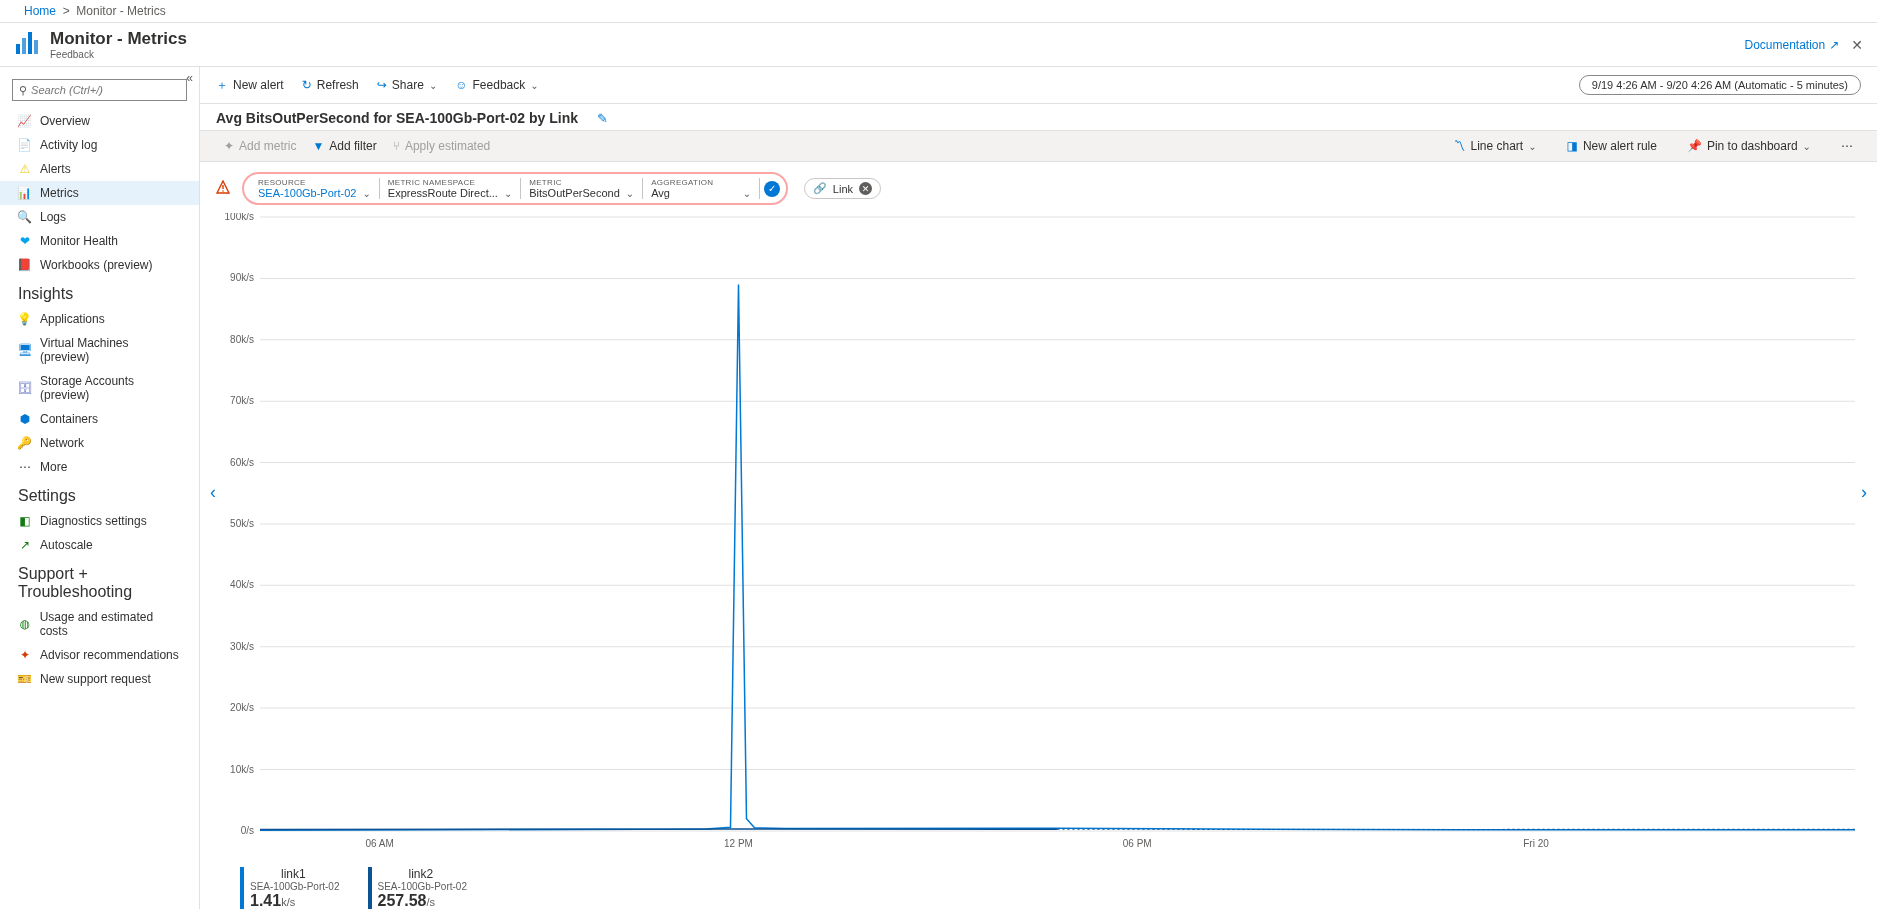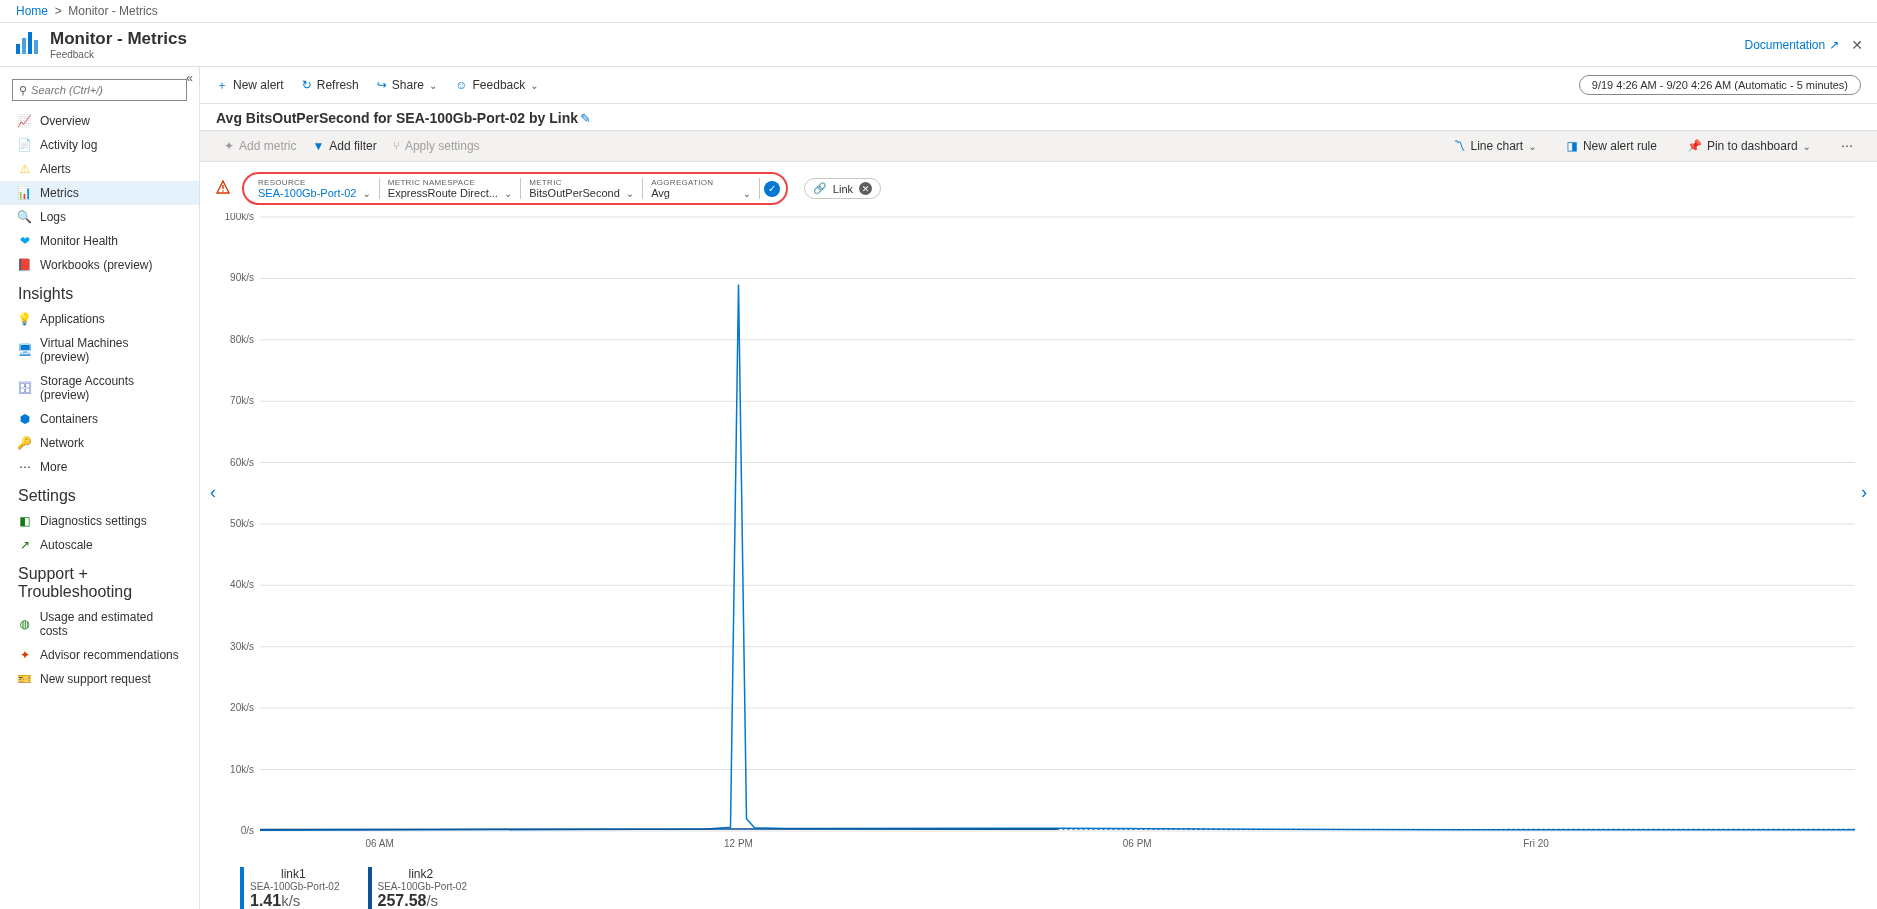--- a/index.html
+++ b/index.html
@@ -1,18 +1,18 @@
 <!DOCTYPE html>
 <html><head>
 <meta charset="utf-8">
 <style>
 * { box-sizing: border-box; margin: 0; padding: 0; font-family: "Segoe UI", Arial, sans-serif; }
 body { background: #fff; color: #323130; font-size: 13px; }
 
-.breadcrumb-bar { padding: 4px 16px; border-bottom: 1px solid #e1e1e1; font-size: 12px; color: #605e5c; }
+.breadcrumb-bar { padding: 4px 24px; border-bottom: 1px solid #e1e1e1; font-size: 12px; color: #605e5c; }
 .breadcrumb-bar a { color: #0078d4; text-decoration: none; }
 
 .title-bar { display: flex; align-items: center; padding: 6px 14px; border-bottom: 1px solid #e1e1e1; }
 .title-bar .t-icon { margin-right: 10px; }
 .title-bar .t-text .t-main { font-size: 17px; font-weight: 600; color: #323130; }
 .title-bar .t-text .t-sub  { font-size: 10px; color: #605e5c; }
 .title-bar .t-right { margin-left: auto; display: flex; align-items: center; gap: 12px; }
 .doc-link { color: #0078d4; font-size: 12px; display: flex; align-items: center; gap: 4px; }
 .close-x { color: #605e5c; font-size: 14px; cursor: pointer; }
 
@@ -26,30 +26,30 @@
 .nav-item.active { background: #e5f1fb; }
 .nav-group { padding: 8px 18px 4px 18px; font-size: 16px; color: #323130; }
 .nav-icon { width: 14px; height: 14px; display: inline-flex; align-items: center; justify-content: center; font-size: 12px; }
 
 .main { flex: 1; display: flex; flex-direction: column; overflow: hidden; position: relative; }
 
 .toolbar { display: flex; align-items: center; padding: 8px 16px; gap: 18px; border-bottom: 1px solid #e1e1e1; }
 .tool-btn { display: inline-flex; align-items: center; gap: 5px; font-size: 12px; cursor: pointer; color: #323130; }
 .time-pill { margin-left: auto; border: 1px solid #8a8886; border-radius: 12px; padding: 3px 12px; font-size: 11px; color: #323130; }
 
-.chart-title-row { padding: 6px 16px 4px 16px; display: flex; align-items: center; gap: 2px; }
+.chart-title-row { padding: 6px 16px 4px 16px; display: flex; align-items: center; gap: 19px; }
 .chart-title-row .ct { font-size: 14px; font-weight: 600; }
 
 .metric-toolbar { display: flex; align-items: center; padding: 4px 16px; background: #f3f2f1; border-top:1px solid #e1e1e1; border-bottom:1px solid #e1e1e1; }
 .mt-btn { display: inline-flex; align-items: center; gap: 5px; font-size: 12px; padding: 4px 8px; cursor: pointer; }
 .mt-btn.disabled { color: #a19f9d; }
 .mt-right { margin-left: auto; display: flex; align-items: center; gap: 14px; }
 
 .selectors { display: flex; align-items: center; padding: 10px 16px 4px 16px; gap: 8px; }
-.sel-group { display: flex; border: 2px solid #ef4444; border-radius: 18px; padding: 4px 6px; align-items: center; gap: 0; }
+.sel-group { display: flex; border: 2px solid #fca5a5; border-radius: 18px; padding: 4px 6px; align-items: center; gap: 0; }
 .sel { display: flex; flex-direction: column; padding: 0 8px; border-right: 1px solid #c8c6c4; }
 .sel:last-child { border-right: none; }
 .sel-label { font-size: 8px; color: #605e5c; text-transform: uppercase; letter-spacing: .3px; }
 .sel-val { font-size: 11px; display: flex; align-items: center; justify-content: space-between; gap: 6px; min-width: 100px; }
 .sel-val.resource { color: #0078d4; }
 .chev { color: #605e5c; font-size: 10px; }
 .check-badge { width:16px; height:16px; background:#0078d4; border-radius:50%; color:#fff; font-size:10px; display:flex; align-items:center; justify-content:center; margin-left:4px;}
 .link-chip { border:1px solid #c8c6c4; border-radius: 14px; padding: 3px 8px; display:flex; align-items:center; gap:6px; font-size:11px; margin-left:8px;}
 .link-chip .rm { background:#605e5c; color:#fff; border-radius:50%; width:13px; height:13px; font-size:9px; display:flex; align-items:center; justify-content:center;}
 
@@ -60,21 +60,21 @@
 .axis-text { font-size: 10px; fill: #605e5c; }
 .series1 { stroke: #0078d4; stroke-width: 1.5; fill: none; }
 .series2 { stroke: #0b5394; stroke-width: 1.5; fill: none; }
 .series2-dash { stroke: #0b5394; stroke-width: 1; stroke-dasharray: 2 3; fill: none; }
 
 .legend { display: flex; gap: 28px; padding: 6px 16px 12px 40px; }
 .legend-item { border-left: 4px solid; padding-left: 6px; }
 .legend-item .ln { font-size: 12px; color: #323130; padding-left: 31px; }
 .legend-item .lr { font-size: 10px; color: #605e5c; }
 .legend-item .lv { font-size: 16px; font-weight: 600; }
-.legend-item .lu { font-size: 15px; color: #605e5c; margin-top: 17px; }
+.legend-item .lu { font-size: 11px; color: #605e5c; margin-top: 17px; }
 
 .side-chevron { position:absolute; top: 50%; transform: translateY(-50%); color:#0078d4; font-size:18px; cursor:pointer; padding:8px;}
 .side-chevron.left { left: 2px; }
 .side-chevron.right { right: 2px; }
 </style>
 </head>
 <body>
 
 <div class="breadcrumb-bar">
   <a href="#">Home</a>
@@ -230,21 +230,21 @@
       <span class="mt-btn disabled">
         <span>✦</span>
         <span>Add metric</span>
       </span>
       <span class="mt-btn">
         <span style="color:#0078d4;">▼</span>
         <span>Add filter</span>
       </span>
       <span class="mt-btn disabled">
         <span>⑂</span>
-        <span>Apply settings</span>
+        <span>Apply estimated</span>
       </span>
       <div class="mt-right">
         <span class="mt-btn">
           <span style="color:#0078d4;">〽</span>
           <span>Line chart</span>
           <span class="chev">⌄</span>
         </span>
         <span class="mt-btn">
           <span style="color:#0078d4;">◨</span>
           <span>New alert rule</span>

